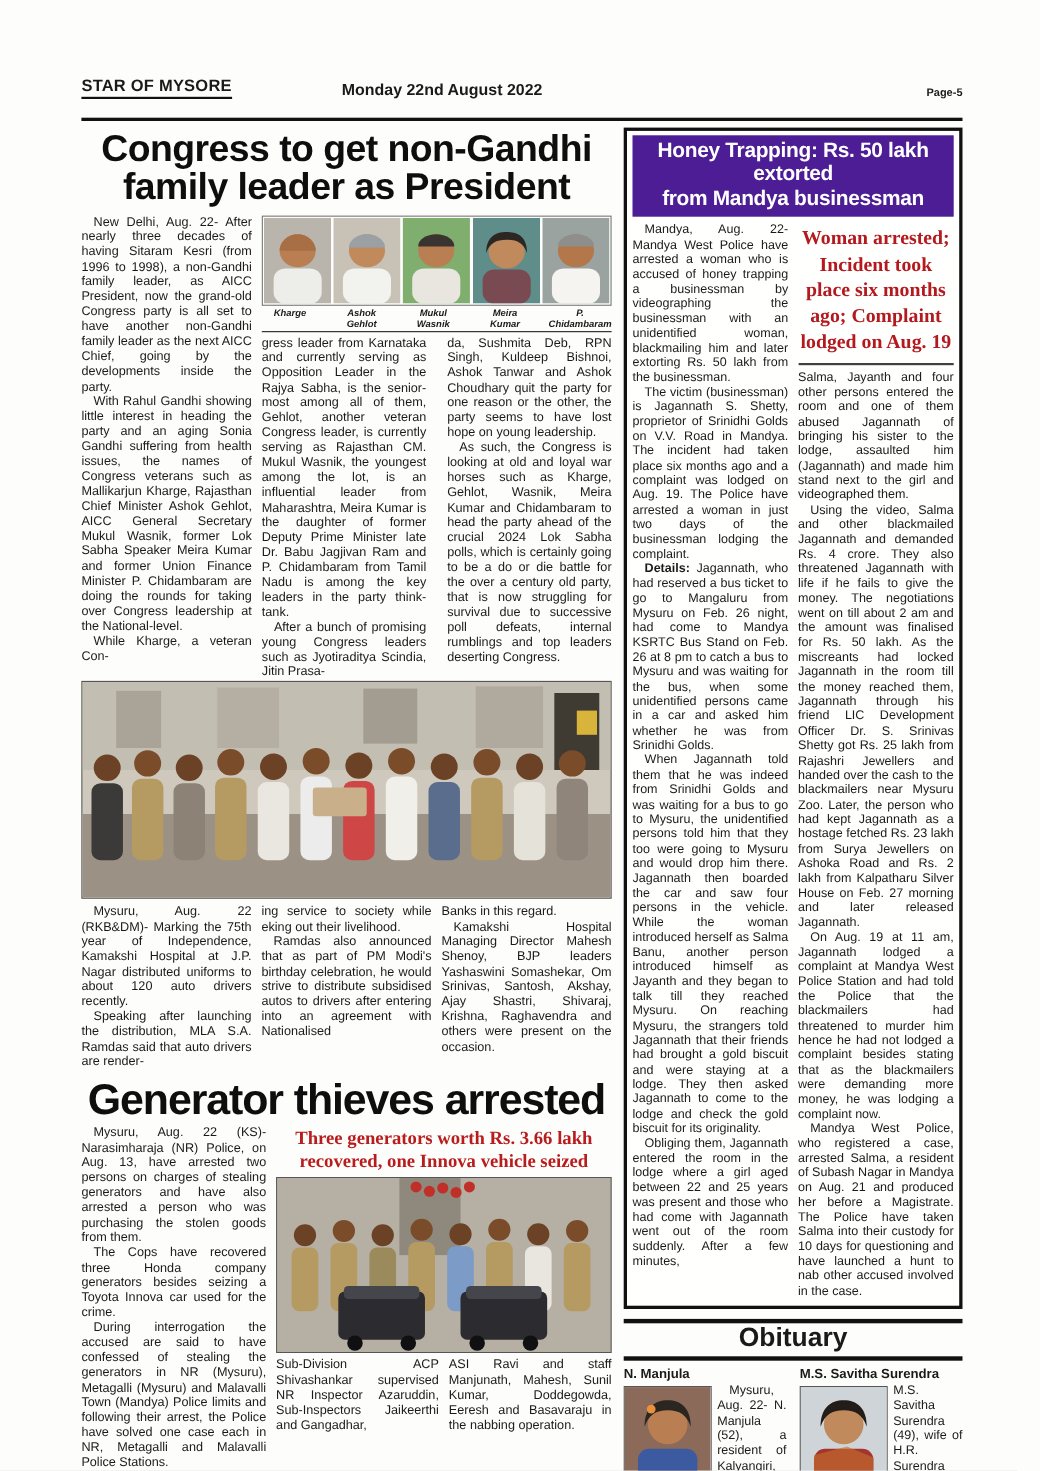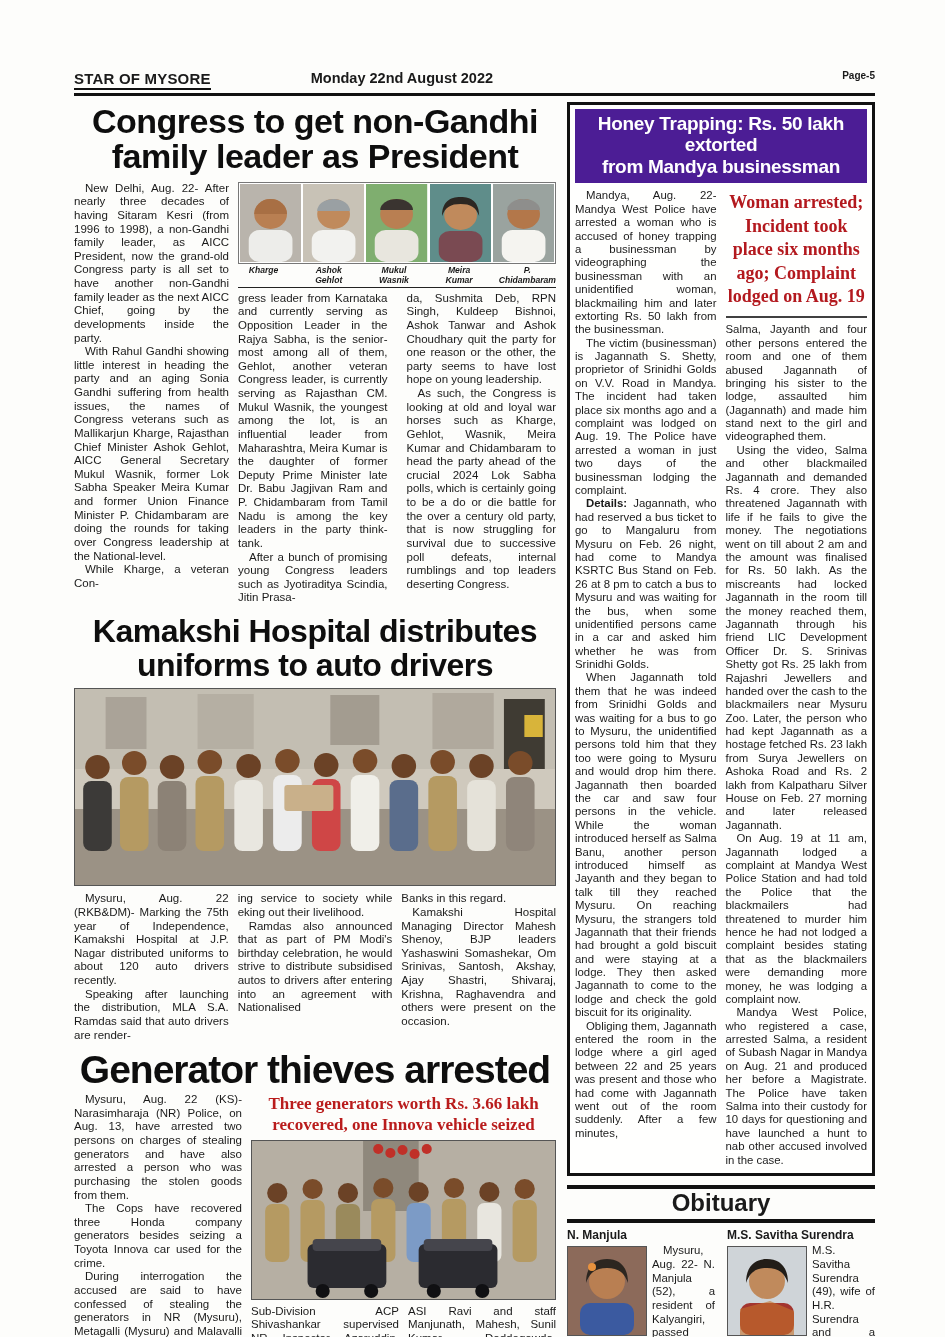--- a/index.html
+++ b/index.html
@@ -3,21 +3,21 @@
 <meta charset="utf-8">
 <style>
   html,body{margin:0;padding:0;background:#e8e8e4;}
   .page{
     position:relative; width:945px; height:1337px; margin:0 auto;
     background:#fdfdfb; overflow:hidden;
     font-family:"Liberation Sans","DejaVu Sans",sans-serif; color:#1a1a1a;
     box-sizing:border-box; padding:70px 70px 20px 74px;
   }
   
-  .hdr{display:flex; border-bottom:3px solid #111; padding-bottom:3px;}
+  .hdr{display:flex; align-items:flex-end; border-bottom:3px solid #111; padding-bottom:17px;}
   .hdr .mast{font-weight:bold; font-size:15px; letter-spacing:.2px; border-bottom:2px solid #111; padding-bottom:1px;}
   .hdr .date{font-weight:bold; font-size:14.5px; margin-left:100px;}
   .hdr .pageno{font-weight:bold; font-size:10px; margin-left:auto;}
   
   .main{display:grid; grid-template-columns:482px 308px; column-gap:11px; margin-top:6px;}
   
   p.para{margin:0; text-indent:11px; text-align:justify; font-size:11.5px; line-height:1.185; letter-spacing:0;}
   p.para.noindent{text-indent:0;}
   
   .big-headline{font-weight:800; text-align:center; color:#0e0e0e; letter-spacing:-.5px;}
@@ -150,24 +150,20 @@
               <div>
                 <p class="para noindent">da, Sushmita Deb, RPN Singh, Kuldeep Bishnoi, Ashok Tanwar and Ashok Choudhary quit the party for one reason or the other, the party seems to have lost hope on young leadership.</p>
                 <p class="para">As such, the Congress is looking at old and loyal war horses such as Kharge, Gehlot, Wasnik, Meira Kumar and Chidambaram to head the party ahead of the crucial 2024 Lok Sabha polls, which is certainly going to be a do or die battle for the over a century old party, that is now struggling for survival due to successive poll defeats, internal rumblings and top leaders deserting Congress.</p>
               </div>
             </div>
           </div>
         </div>
       </div>
 
       <div>
-        <h1 class="big-headline kamakshi-h">
-          <div>Kamakshi Hospital distributes</div>
-          <div>uniforms to auto drivers</div>
-        </h1>
         <div class="kamakshi-photo">
           <svg viewBox="0 0 470 196" preserveAspectRatio="none">
             <rect width="470" height="196" fill="#cfc9bd"></rect>
             <rect x="0" y="0" width="470" height="80" fill="#c3beb2"></rect>
             <rect x="30" y="8" width="40" height="52" fill="#aaa398"></rect>
               <rect x="120" y="5" width="55" height="55" fill="#b5afa3"></rect>
             <rect x="250" y="6" width="48" height="50" fill="#a39c90"></rect>
               <rect x="350" y="4" width="60" height="56" fill="#b0a99d"></rect>
             <rect x="420" y="10" width="40" height="70" fill="#3f3b33"></rect>
               <rect x="440" y="26" width="18" height="22" fill="#d8b43a"></rect>

